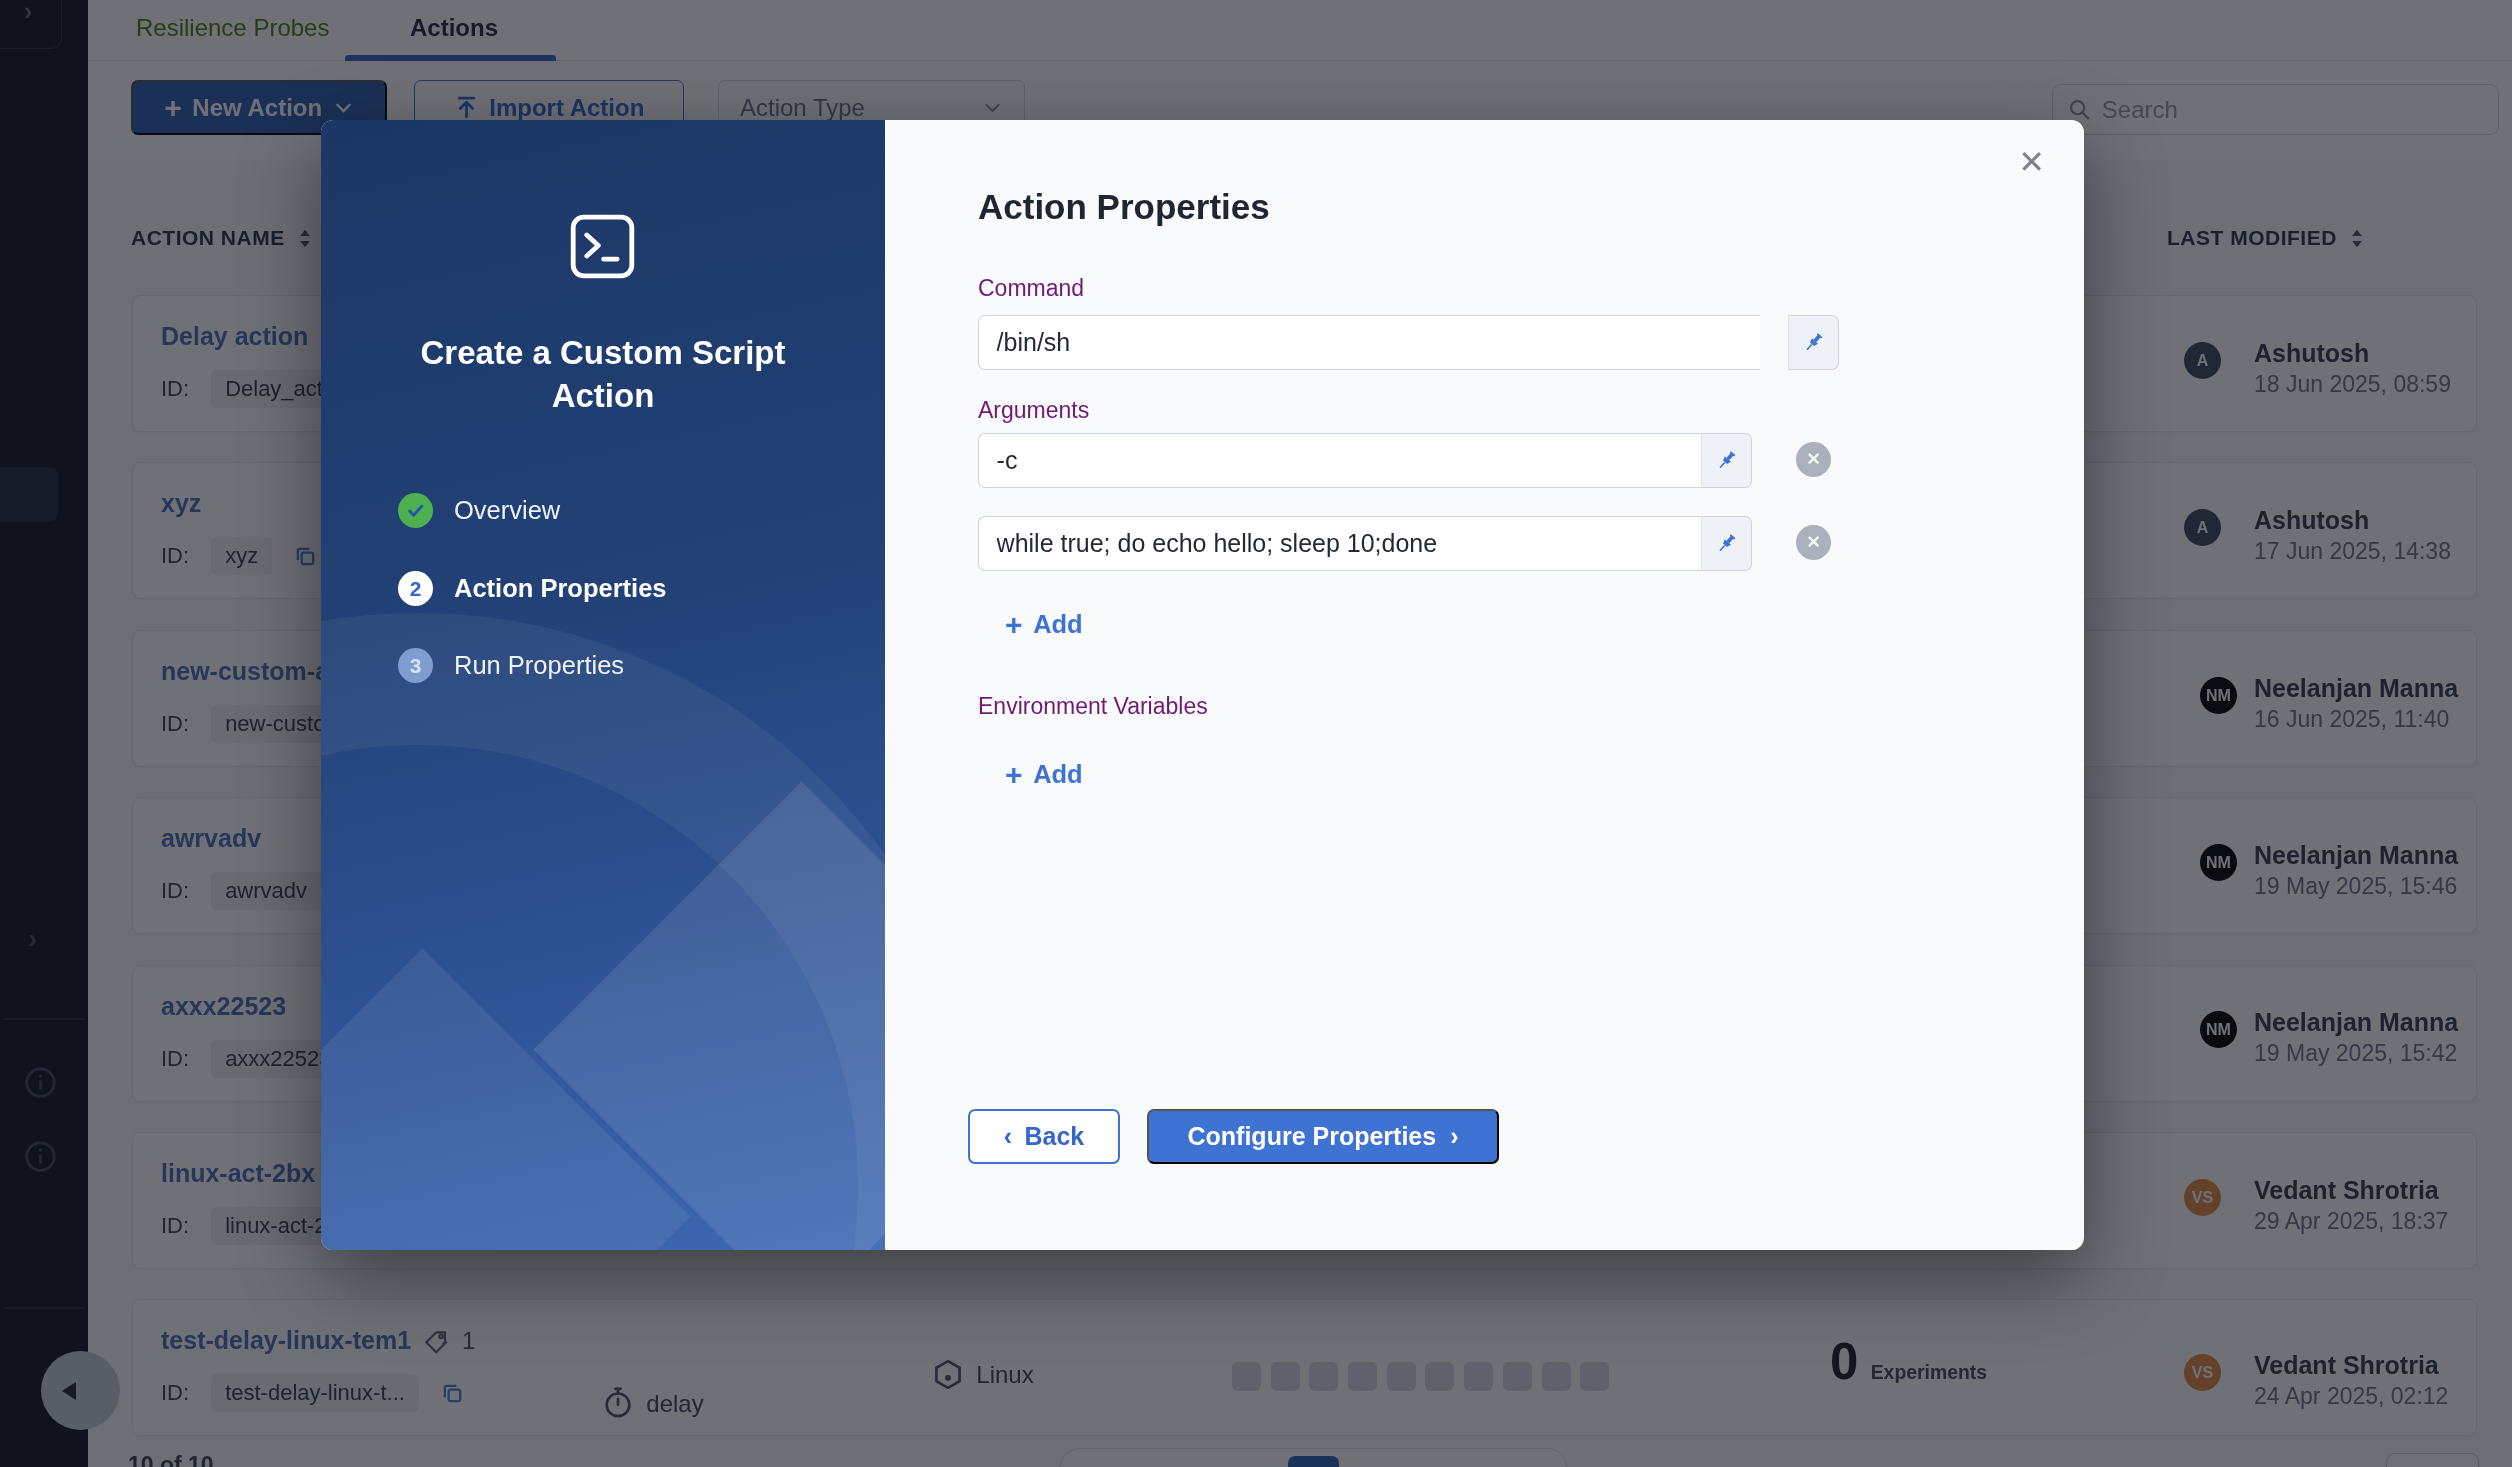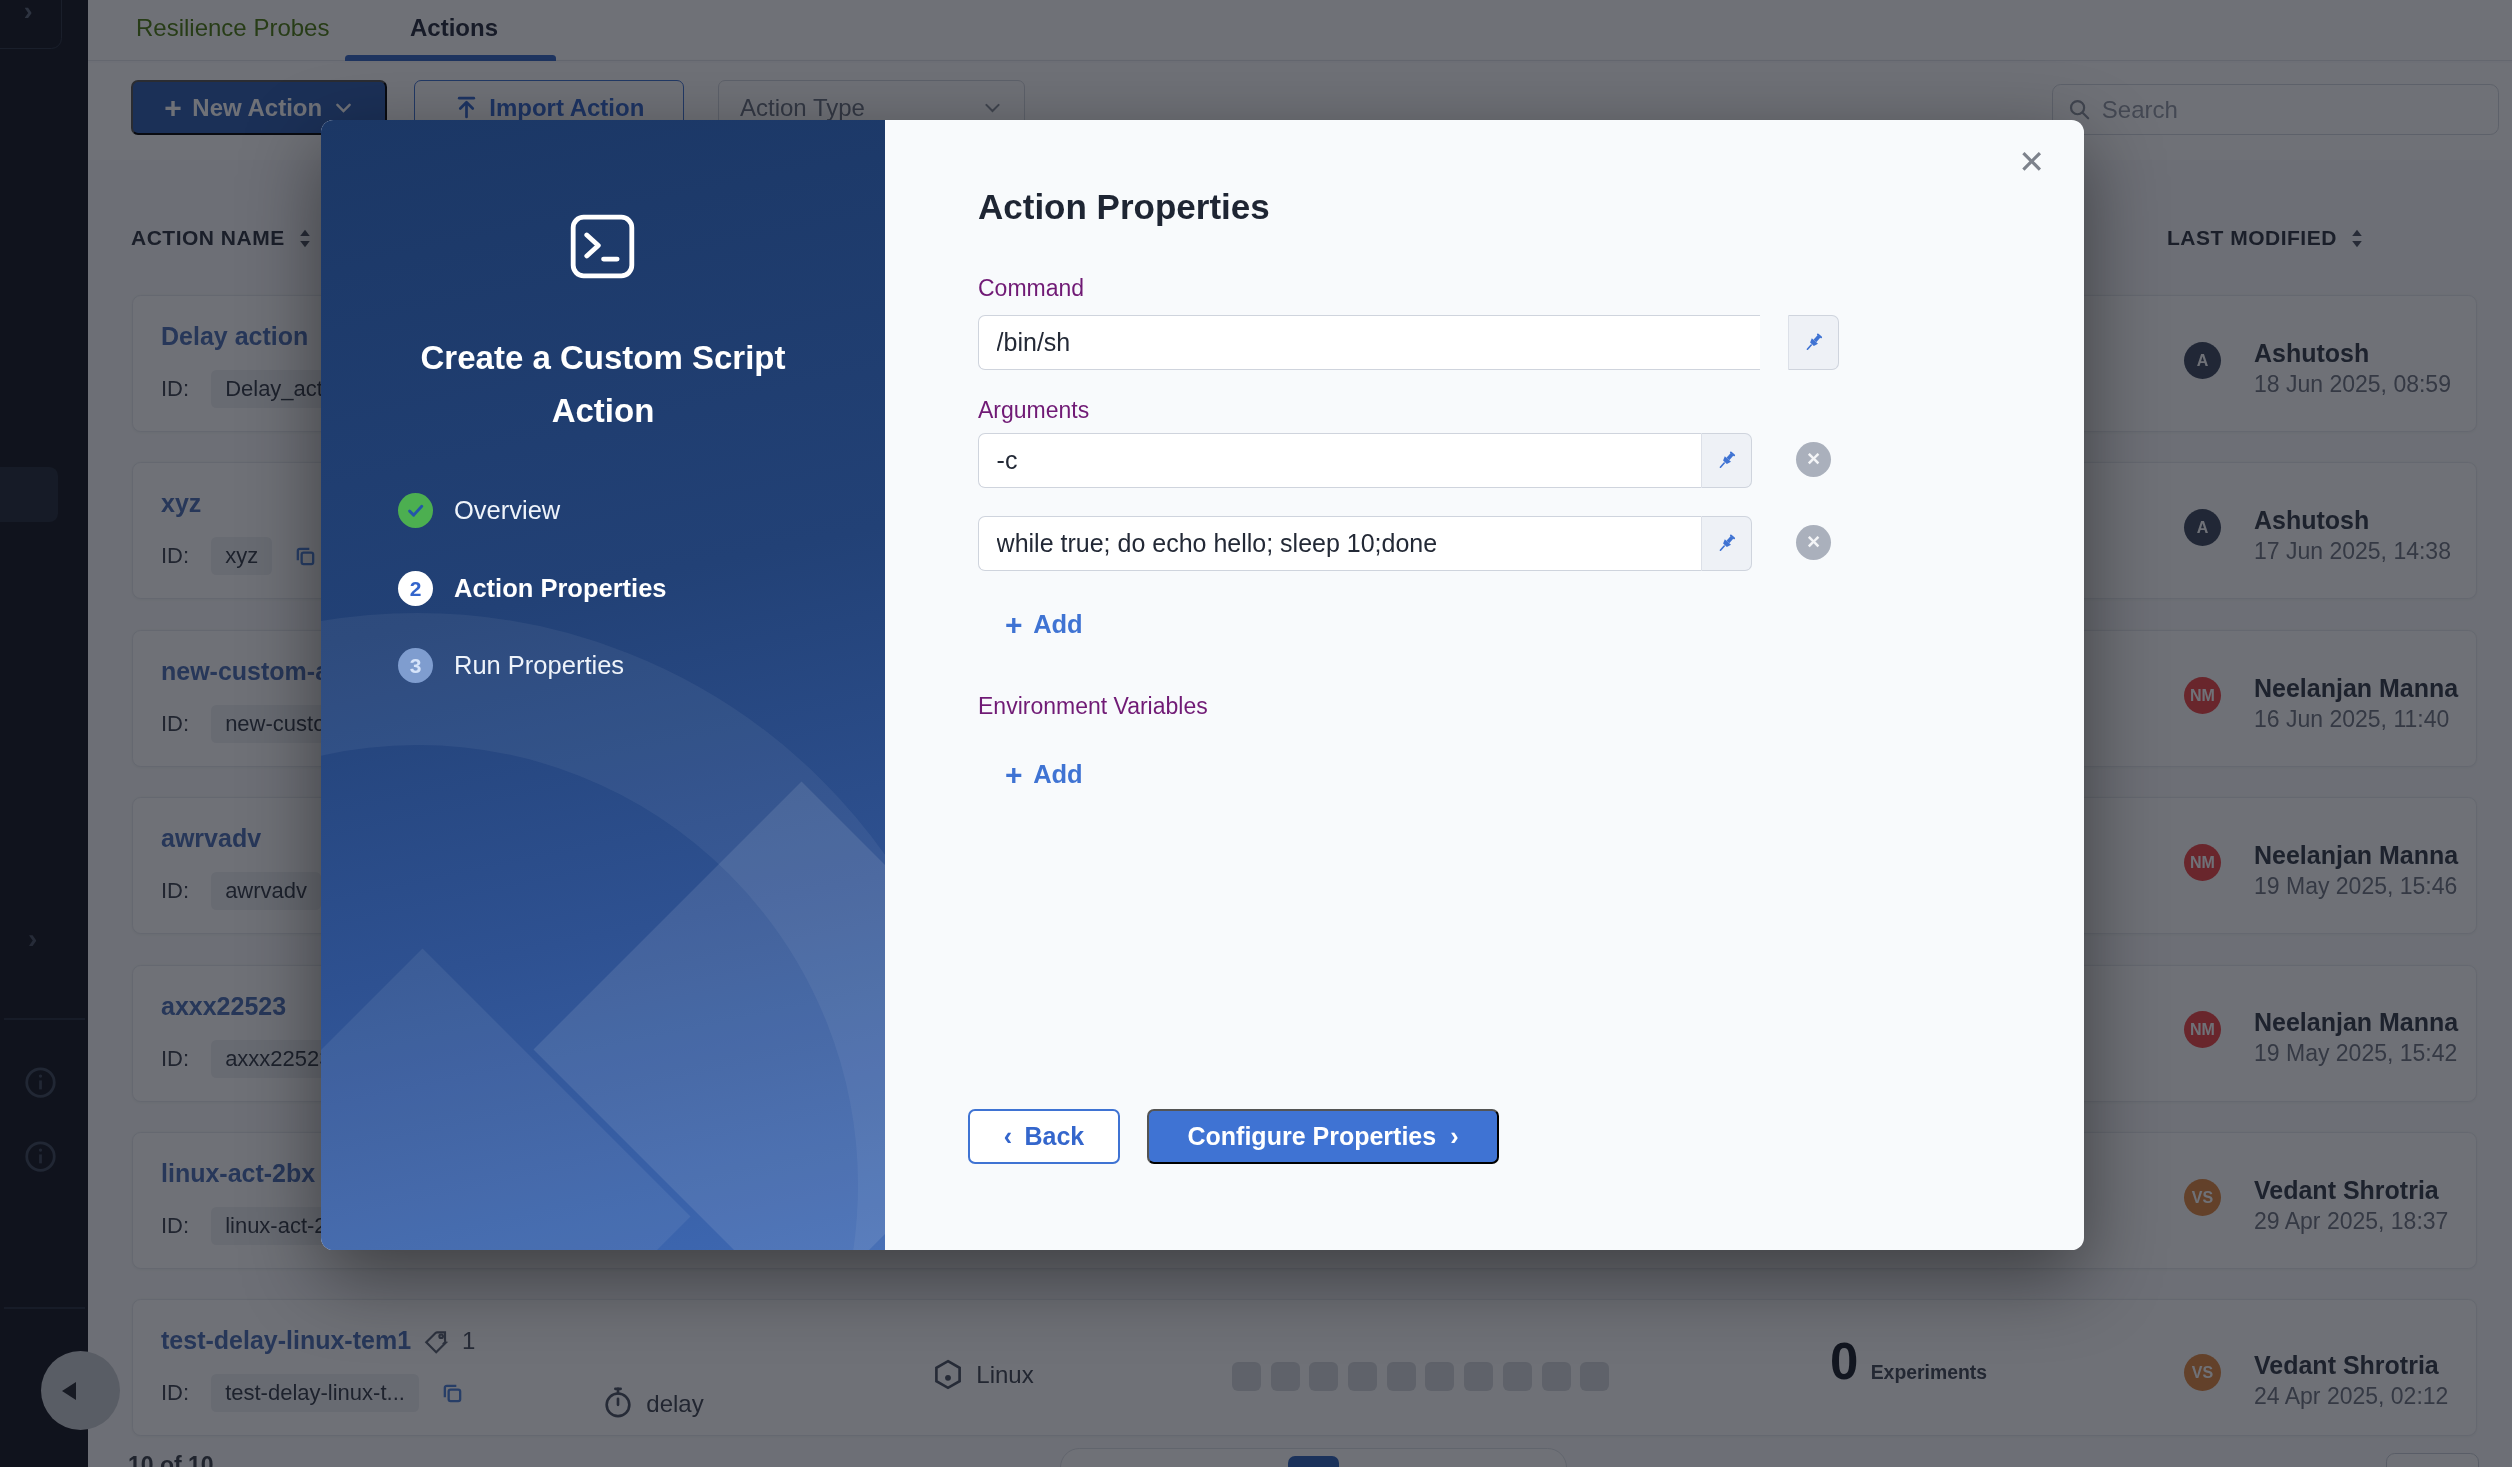--- a/index.html
+++ b/index.html
@@ -38,21 +38,21 @@
 
   .card { position:absolute; left:44px; width:2345px; height:137px; background:#fff; border:1.8px solid #e7e9ed; border-radius:8.8px; box-shadow:0 0.9px 2.6px rgba(20,30,50,0.05); }
   .row-name { position:absolute; left:28px; top:26.4px; font-size:25px; font-weight:bold; color:#4b6fb5; text-decoration:none; display:flex; align-items:center; gap:12.3px; }
   .id-row { position:absolute; left:28px; top:74px; display:flex; align-items:center; gap:22px; }
   .id-label { font-size:22px; color:#3c424e; }
   .id-pill { background:#eef0f3; border-radius:5.3px; padding:6.2px 14px; font-size:22px; color:#343a46; white-space:nowrap; }
   .tag-count { font-size:24px; color:#4a5160; font-weight:normal; }
 
   .user { position:absolute; left:2096px; width:317px; }
   .avatar { position:absolute; left:0; top:0; width:37px; height:37px; border-radius:50%; color:#fff; font-size:16px; font-weight:bold; display:flex; align-items:center; justify-content:center; }
-  .av-a { background:#3d485e; } .av-nm { background:#ef4444; } .av-vs { background:#e0873f; }
+  .av-a { background:#3d485e; } .av-nm { background:#000000;margin-left:16px; } .av-vs { background:#e0873f; }
   .user-name { position:absolute; left:70px; top:-3.5px; font-size:25px; font-weight:600; color:#343b48; white-space:nowrap; }
   .user-date { position:absolute; left:70px; top:29px; font-size:23px; color:#6e7480; white-space:nowrap; }
 
   .cell-ic { position:absolute; display:flex; align-items:center; gap:12.3px; font-size:24px; color:#3f4550; }
   .skeleton { position:absolute; left:1144px; top:1362px; display:flex; gap:9.7px; }
   .skeleton div { width:29px; height:29px; border-radius:6.2px; background:#d7dade; }
   .cell-exp { position:absolute; left:1742px; top:1332px; display:flex; align-items:baseline; gap:12.3px; }
   .exp-zero { font-size:51px; font-weight:bold; color:#171c26; }
   .exp-label { font-size:19.4px; font-weight:600; color:#434956; }
 
@@ -66,21 +66,21 @@
 
   
   .overlay { position:absolute; inset:0; background:rgba(15,19,28,0.60); z-index:10; }
   .modal { position:absolute; left:321px; top:120px; width:1763px; height:1130px; background:#f8fafc; border-radius:12.3px; z-index:20; box-shadow:0 26.4px 79px rgba(0,0,0,0.45); }
 
   .mpanel { position:absolute; left:0; top:0; width:564px; height:1130px; border-radius:12.3px 0 0 12.3px; overflow:hidden; background:linear-gradient(168deg,#1b3765 0%, #224176 42%, #2e5191 70%, #3e68b2 100%); }
   .wm1 { position:absolute; width:1145px; height:1145px; border-radius:50%; border:132px solid rgba(255,255,255,0.055); left:-476px; top:493px; }
   .wm2 { position:absolute; width:379px; height:379px; background:rgba(255,255,255,0.10); transform:rotate(45deg); left:291px; top:740px; }
   .wm3 { position:absolute; width:379px; height:379px; background:rgba(255,255,255,0.07); transform:rotate(45deg); left:-88px; top:907px; }
   .term-icon { position:absolute; left:248px; top:93px; }
-  .mtitle { position:absolute; left:51px; top:211px; width:462px; text-align:center; color:#fff; font-size:33px; font-weight:bold; line-height:53px; }
+  .mtitle { position:absolute; left:51px; top:211px; width:462px; text-align:center; color:#fff; font-size:33px; font-weight:bold; line-height:43px; }
   .step { position:absolute; left:77px; display:flex; align-items:center; gap:21px; }
   .step-circle { width:35px; height:35px; border-radius:50%; display:flex; align-items:center; justify-content:center; font-size:21px; font-weight:bold; flex:0 0 35px; }
   .sc-done { background:#4caf50; }
   .sc-active { background:#fff; color:#3466cc; }
   .sc-pending { background:#7f9dcf; color:#d6e4fa; }
   .step-label { font-size:25.5px; color:#eef3fa; }
   .step-label.bold { font-weight:bold; color:#fff; }
 
   .mclose { position:absolute; right:39px; top:23px; font-size:32px; color:#7d828c; cursor:default; }
   .mhead { position:absolute; left:657px; top:67px; font-size:35px; font-weight:bold; color:#1e2533; }

